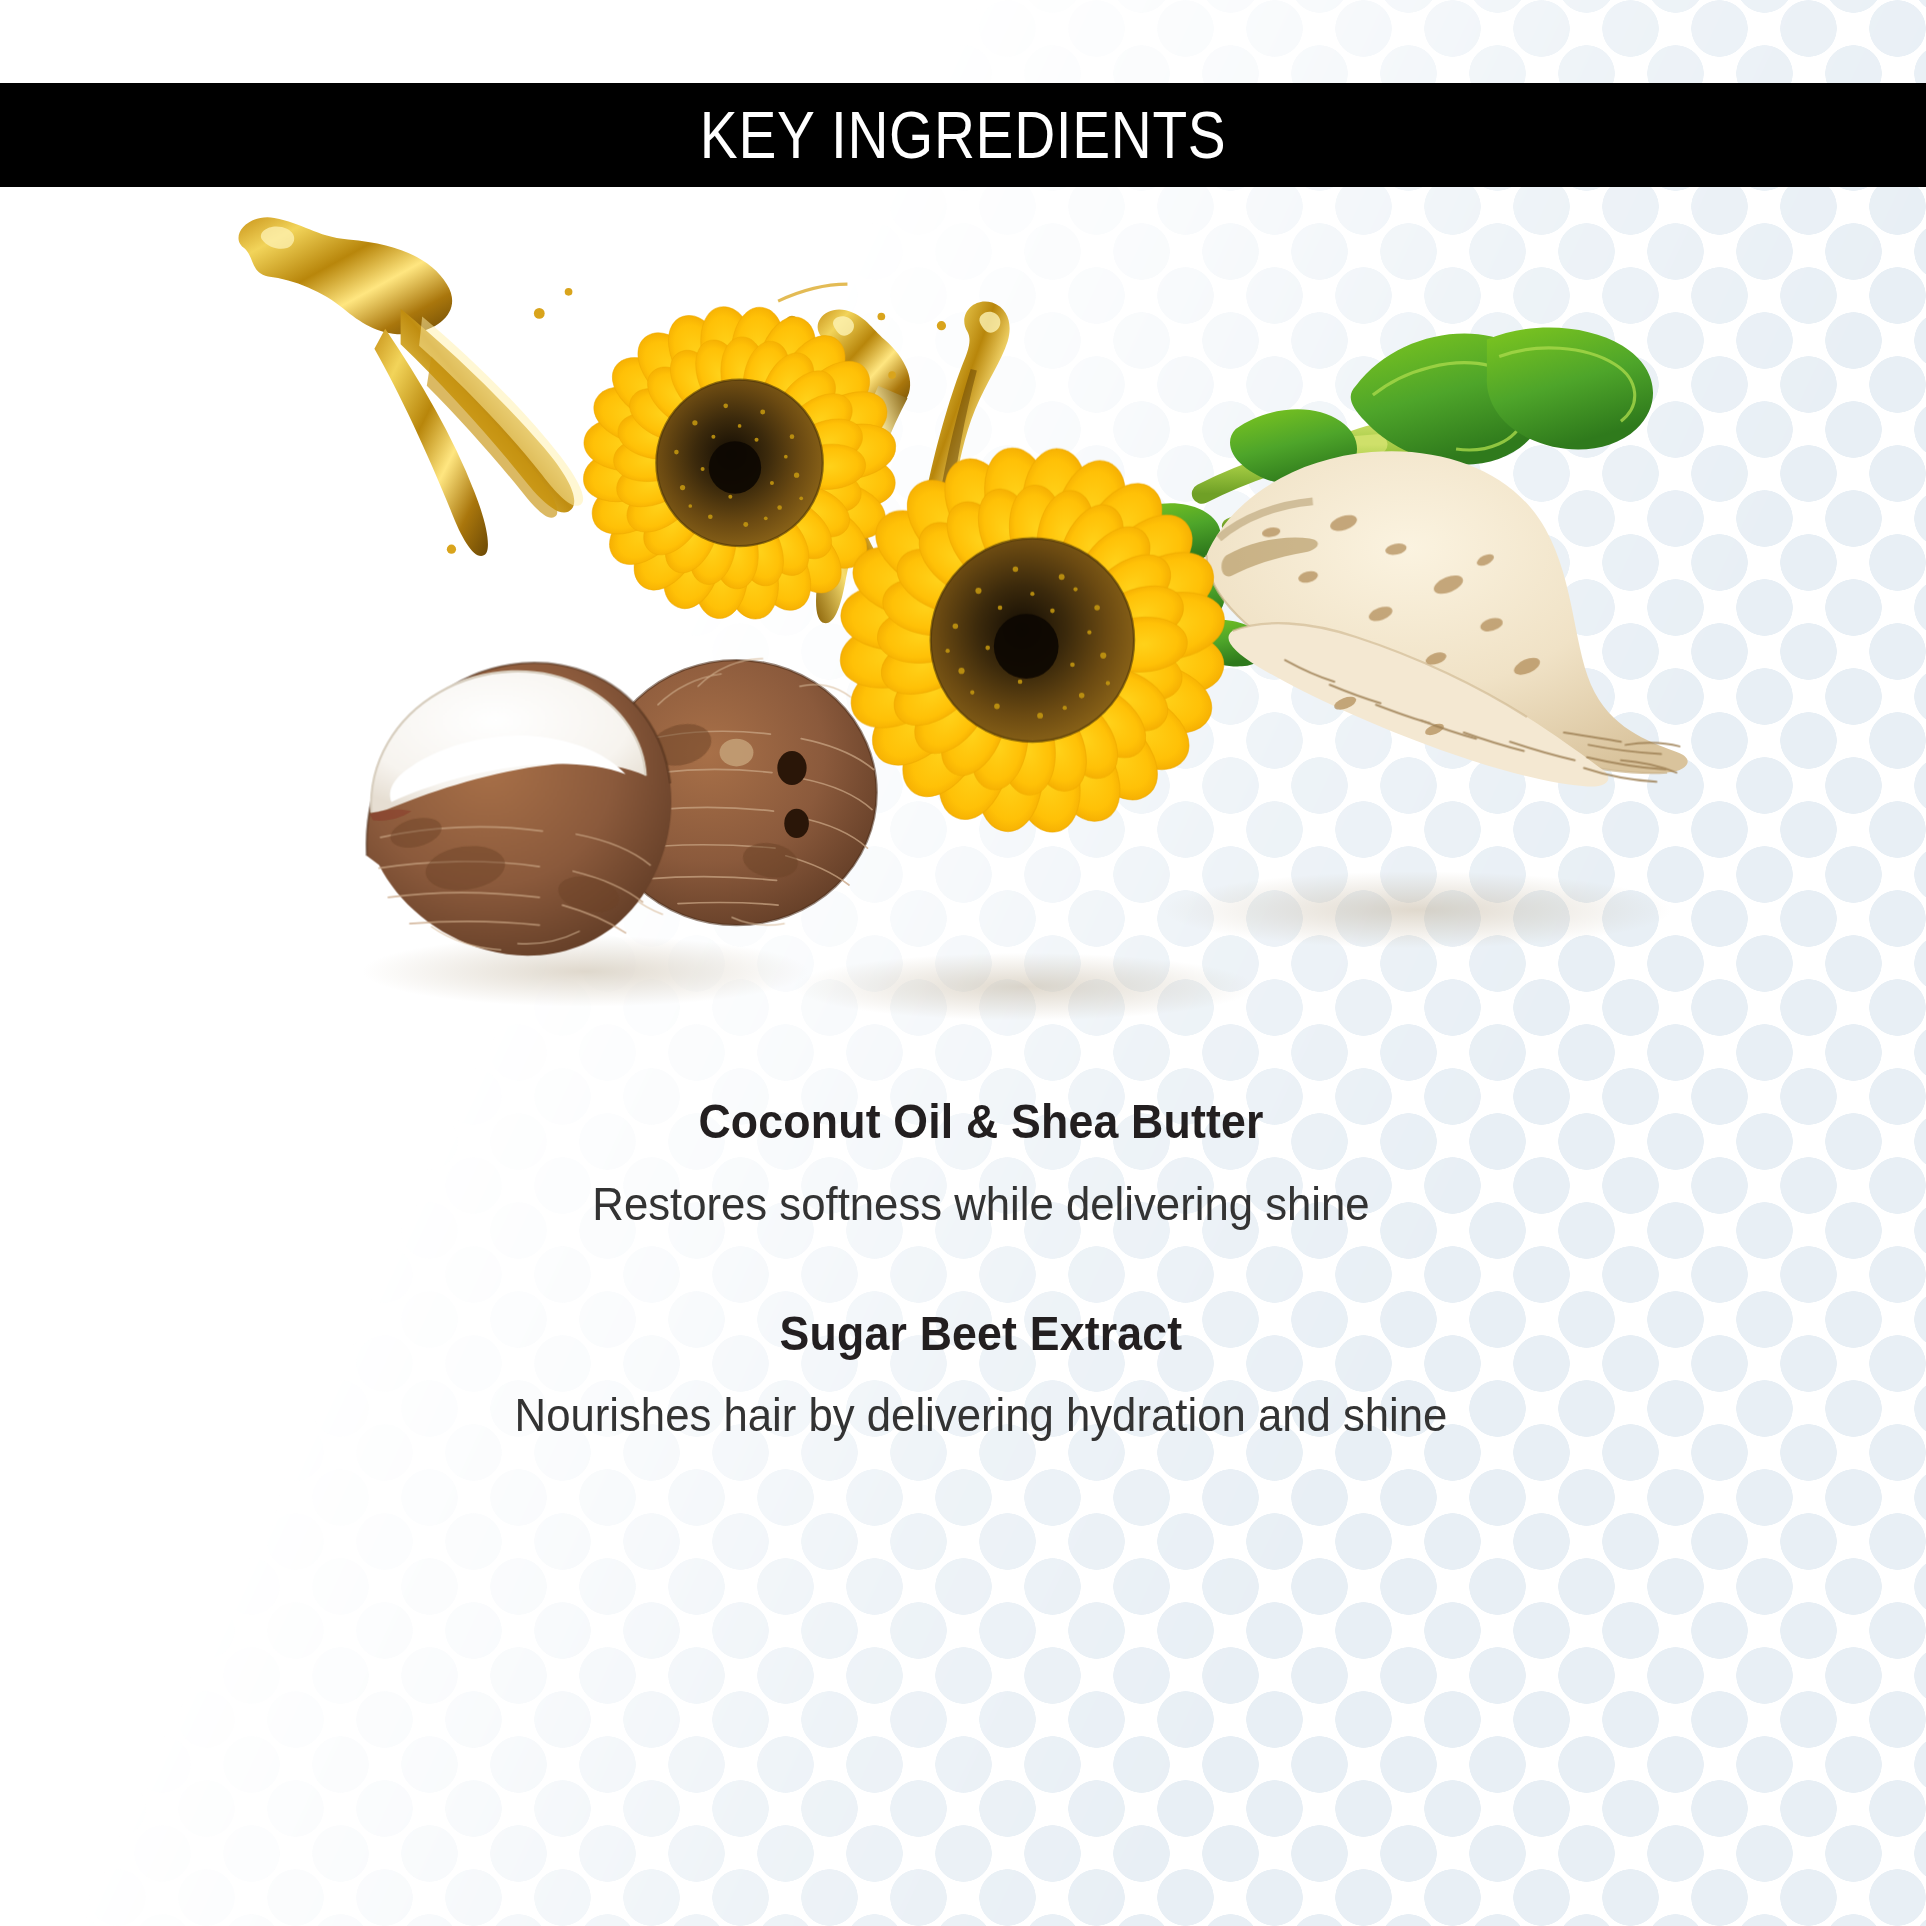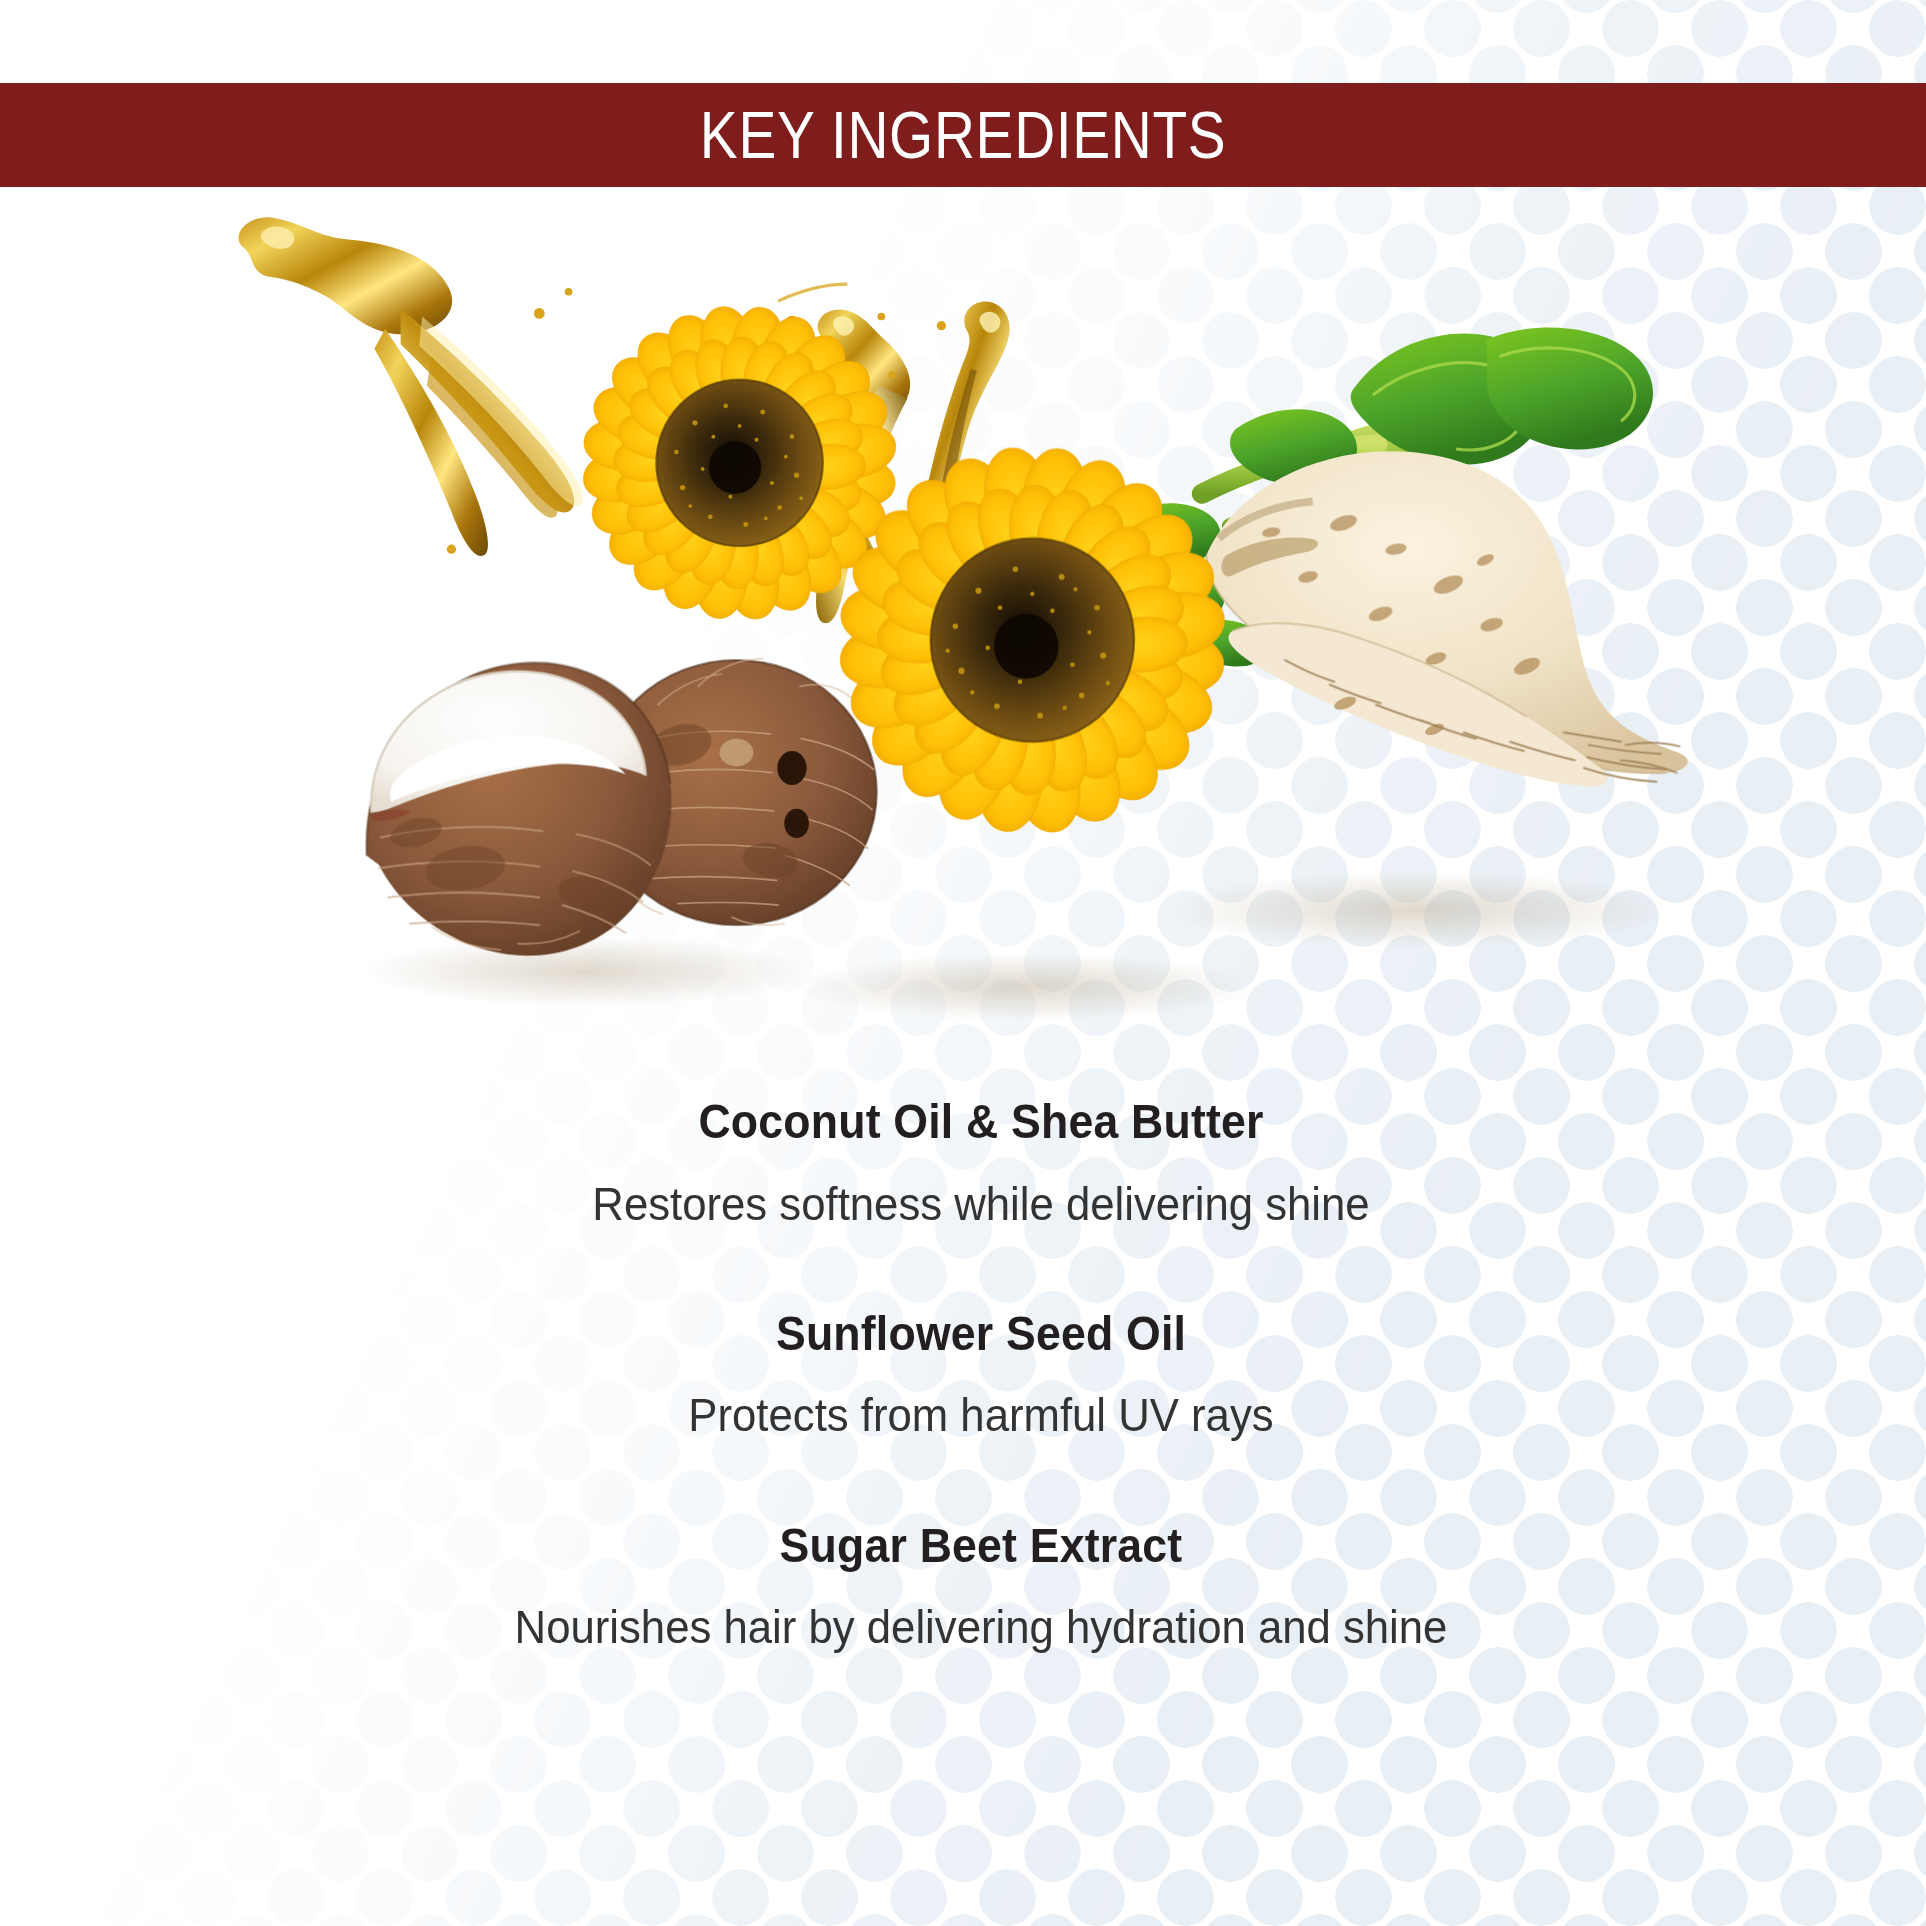--- a/index.html
+++ b/index.html
@@ -40,21 +40,21 @@
         rgba(0,0,0,1) 72%);
   }
 
   
   #header-banner {
     position: absolute;
     left: 0;
     top: 83px;
     width: 1926px;
     height: 104px;
-    background: #7f1d1d;
+    background: #000000;
     display: flex;
     align-items: center;
     justify-content: center;
   }
   #header-title {
     color: #ffffff;
     font-size: 66px;
     line-height: 1;
     letter-spacing: 0.8px;
     font-weight: 400;
@@ -525,24 +525,20 @@
     </svg>
   </div>
 
   <div id="ingredients">
 
     <div class="ingredient-block">
       <div class="ingredient-name">Coconut Oil &amp; Shea Butter</div>
       <div class="ingredient-desc">Restores softness while delivering shine</div>
     </div>
 
-    <div class="ingredient-block">
-      <div class="ingredient-name">Sunflower Seed Oil</div>
-      <div class="ingredient-desc">Protects from harmful UV rays</div>
-    </div>
 
     <div class="ingredient-block">
       <div class="ingredient-name">Sugar Beet Extract</div>
       <div class="ingredient-desc">Nourishes hair by delivering hydration and shine</div>
     </div>
 
   </div>
 </div>
 
 

